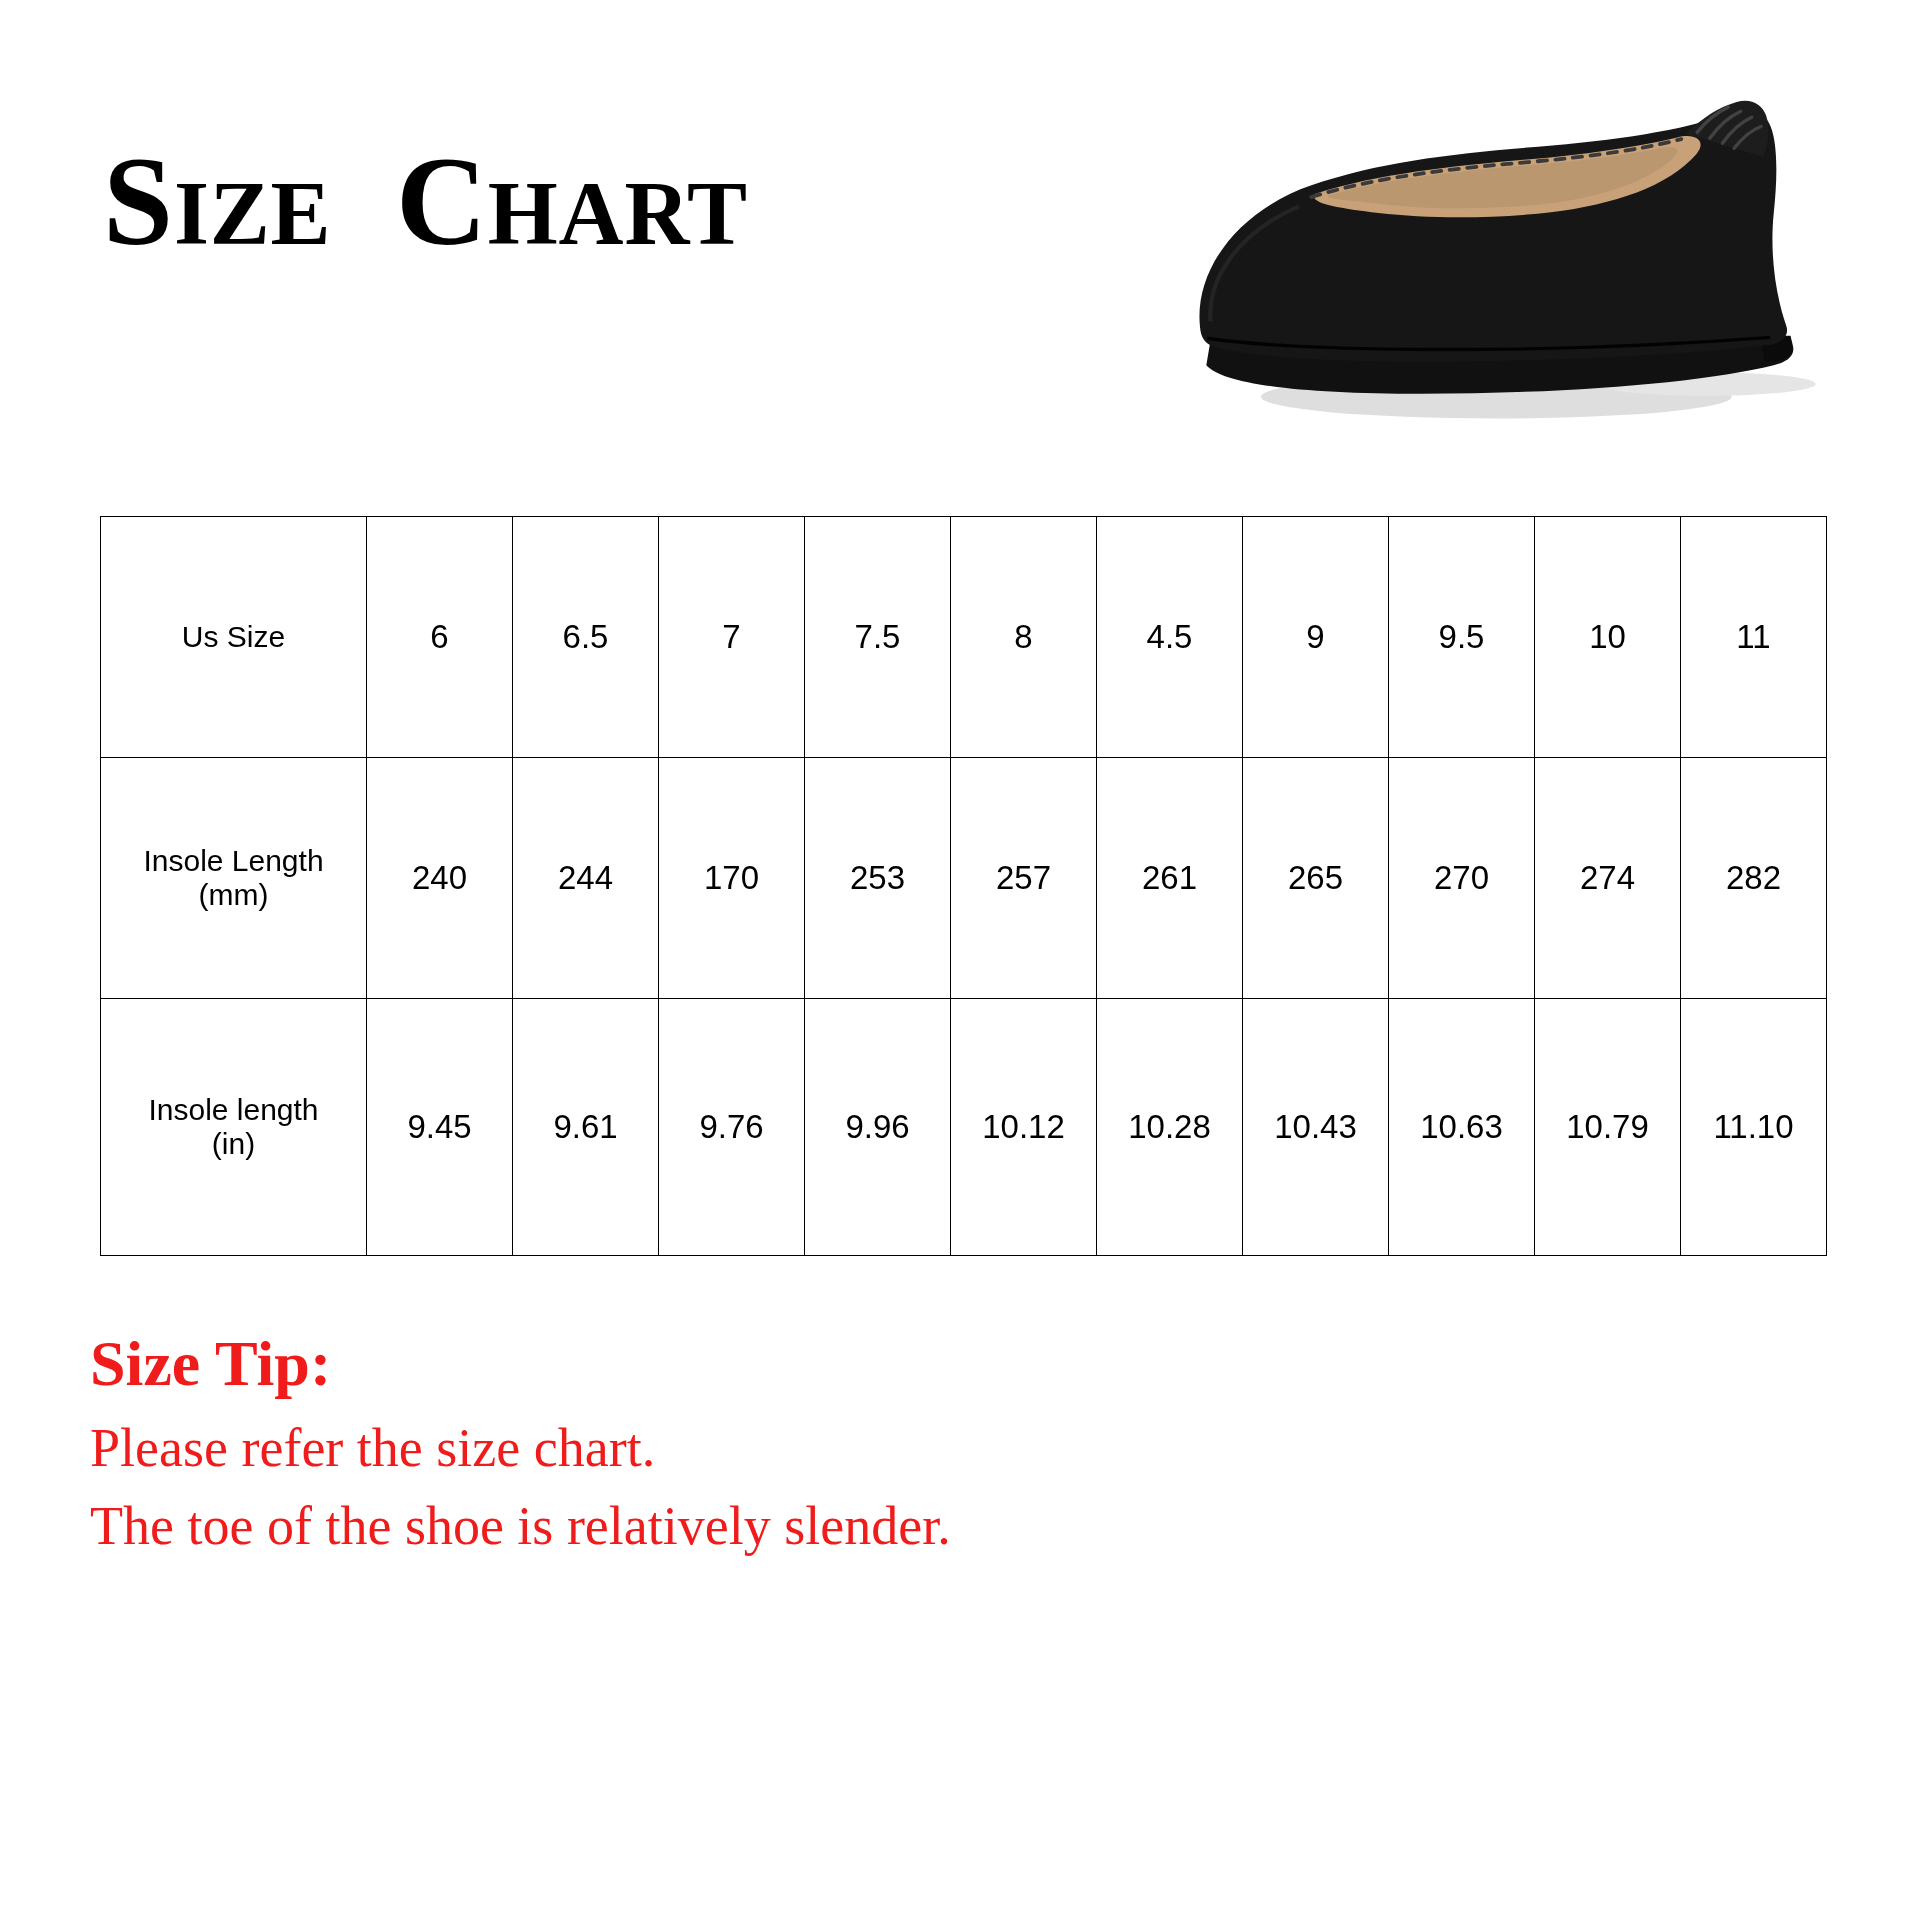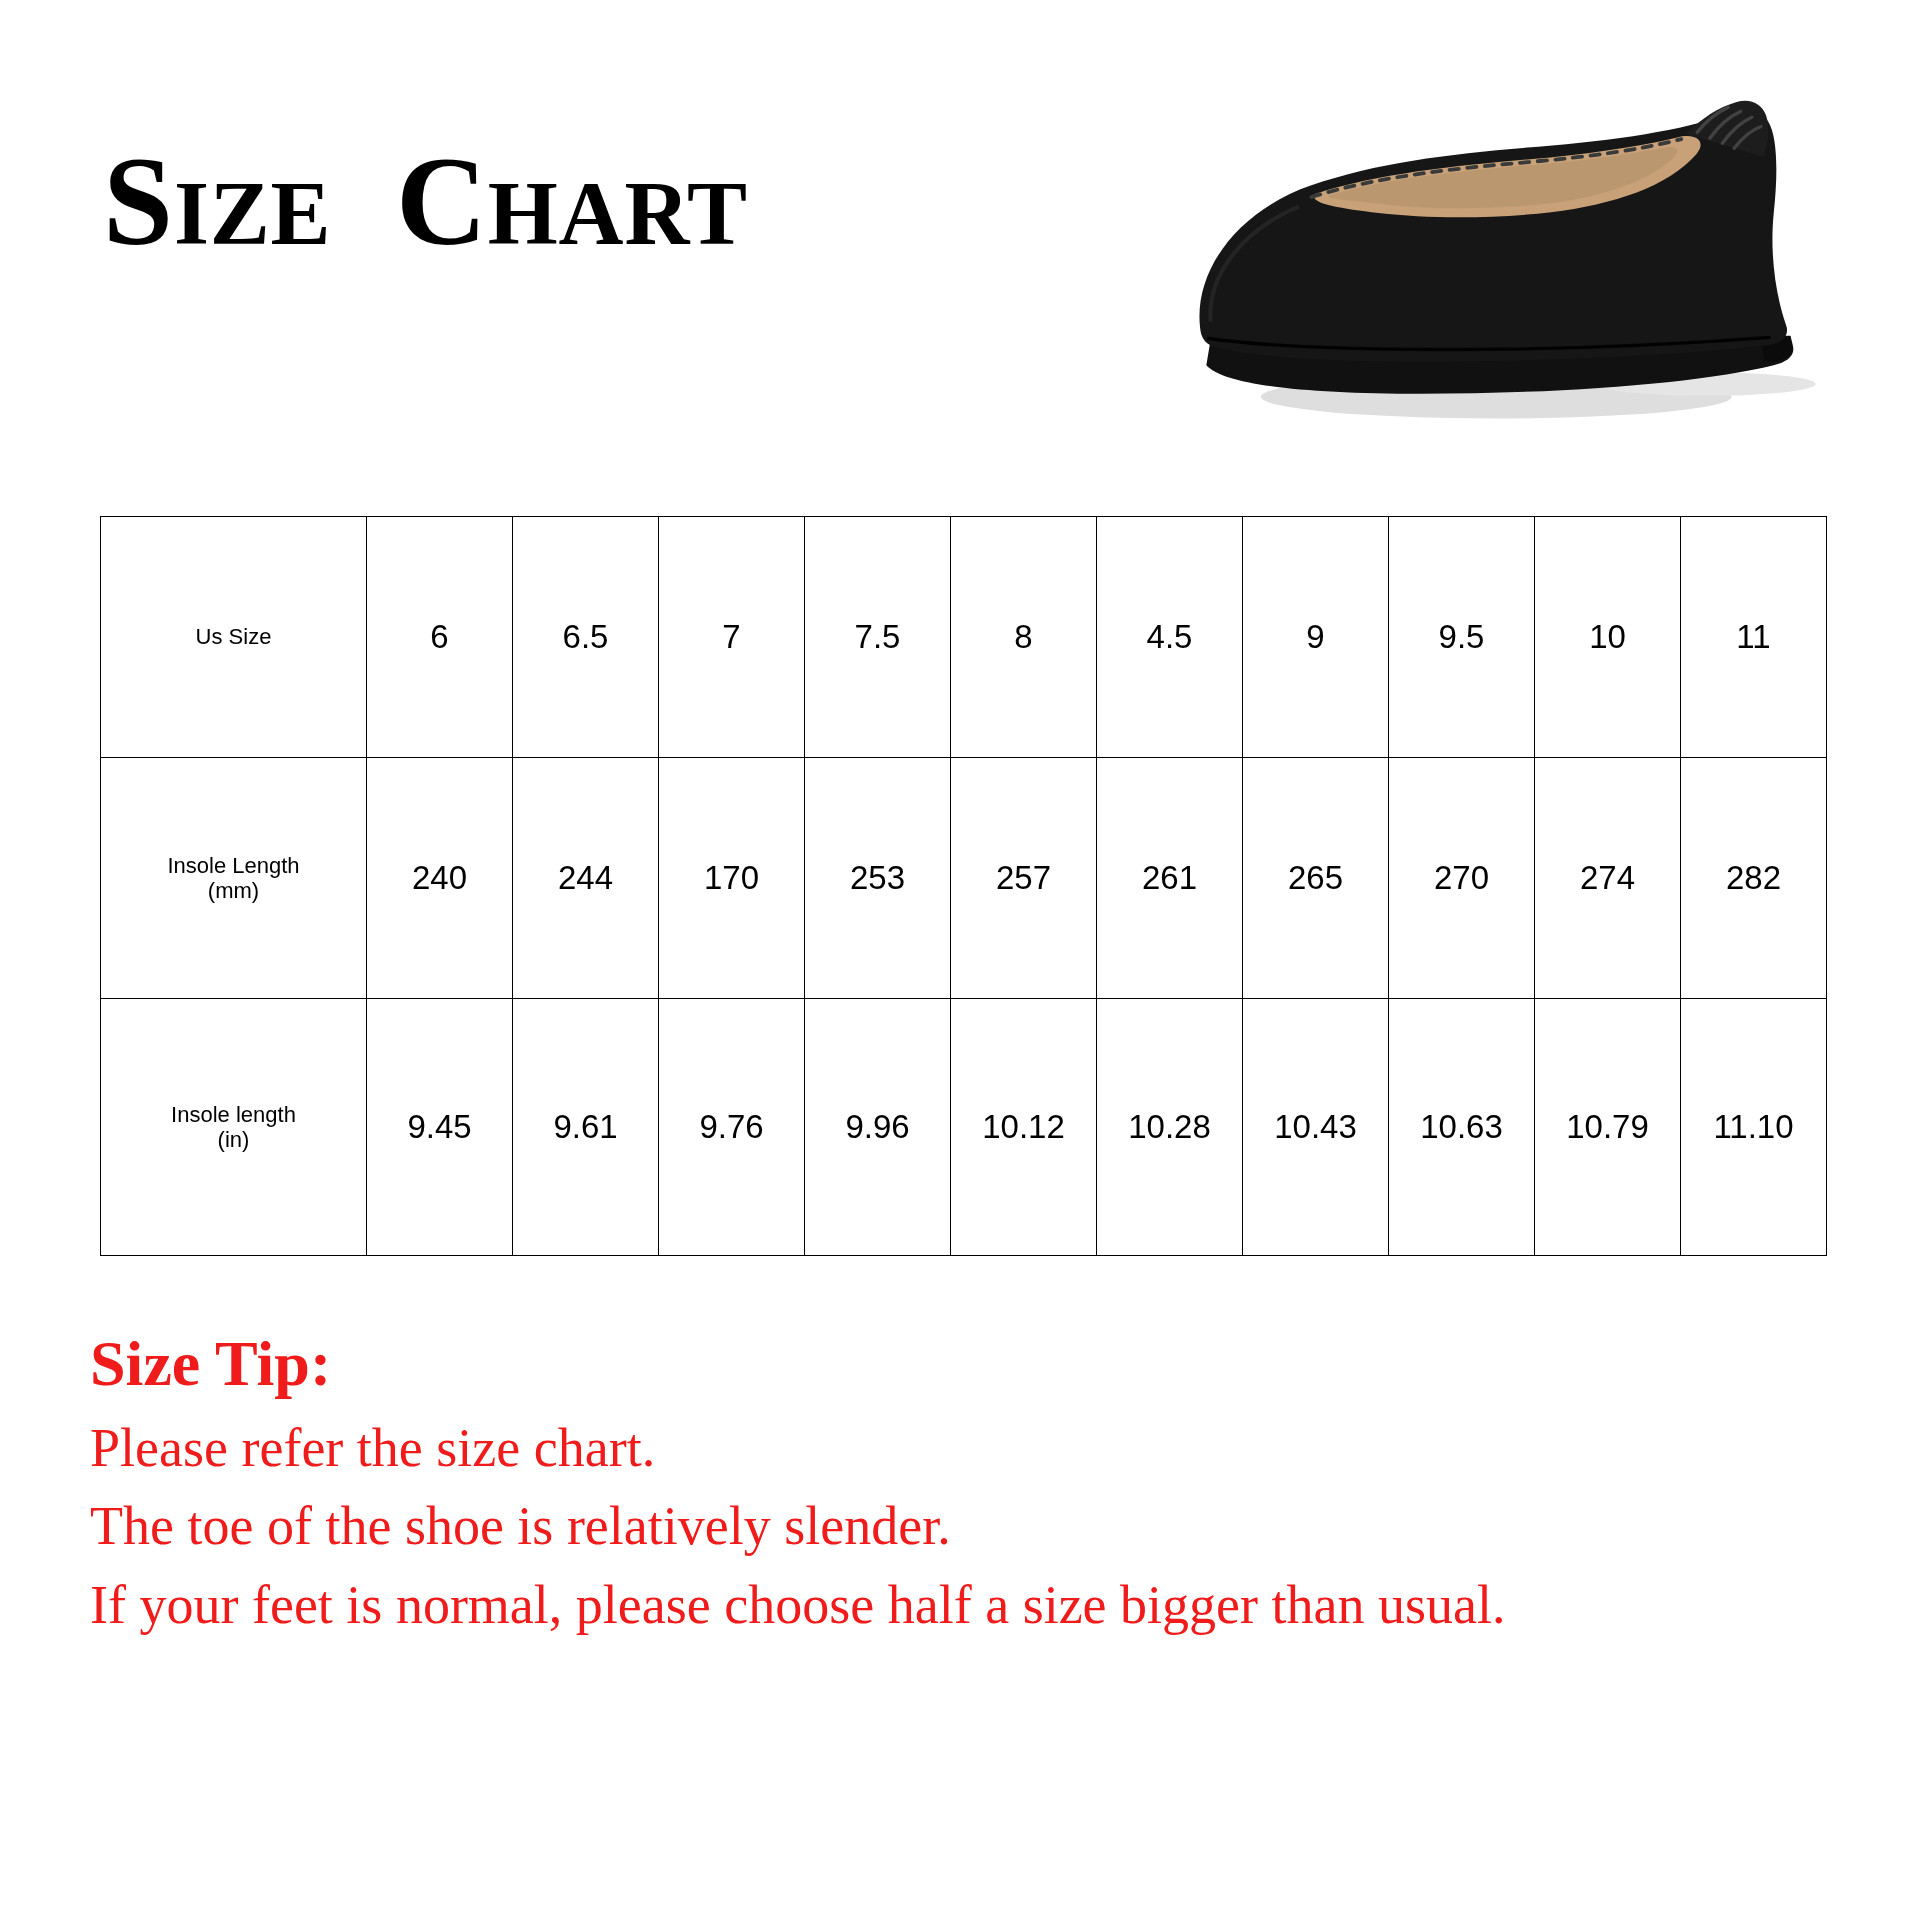--- a/index.html
+++ b/index.html
@@ -67,21 +67,21 @@
   table.size-table td {
     border: 1.7px solid #000;
     text-align: center;
     vertical-align: middle;
     font-family: "Liberation Sans", sans-serif;
     font-size: 33px;
     color: #000;
     padding: 0;
   }
   table.size-table td.rowhead {
-    font-size: 22px;
+    font-size: 30px;
     line-height: 1.15;
     width: 265px;
   }
   tr.r-head td { height: 240px; }
   tr.r-mm   td { height: 240px; }
   tr.r-in   td { height: 256px; }
 
   .rowhead .sub { display: block; }
 
   
@@ -194,17 +194,16 @@
         <td>11.10</td>
       </tr>
     </tbody>
       </table>
   </div>
 
   <div class="tip">
     <div class="tip-title">Size Tip:</div>
     <div class="tip-line">Please refer the size chart.</div>
     <div class="tip-line">The toe of the shoe is relatively slender.</div>
-    <div class="tip-line">If your feet is normal, please choose half a size bigger than usual.</div>
   </div>
 
 </div>
 
 
 </body></html>

